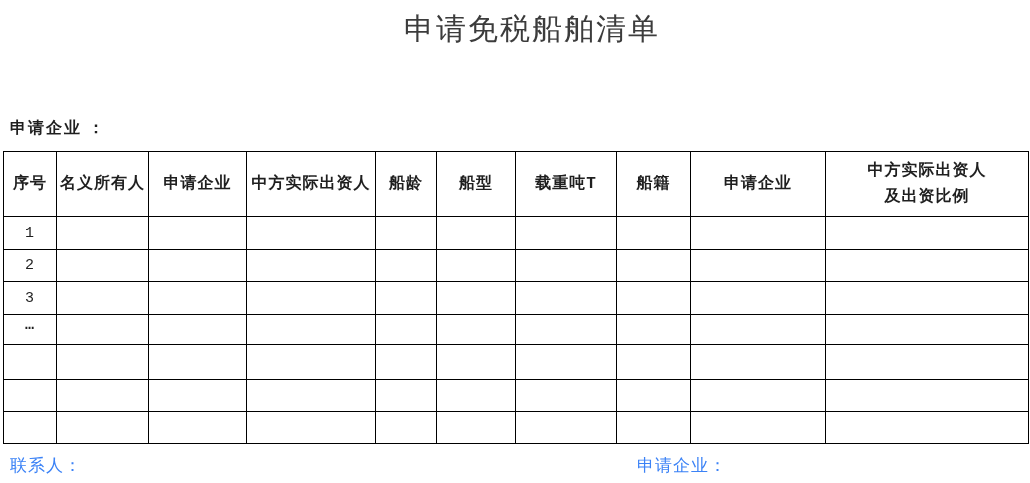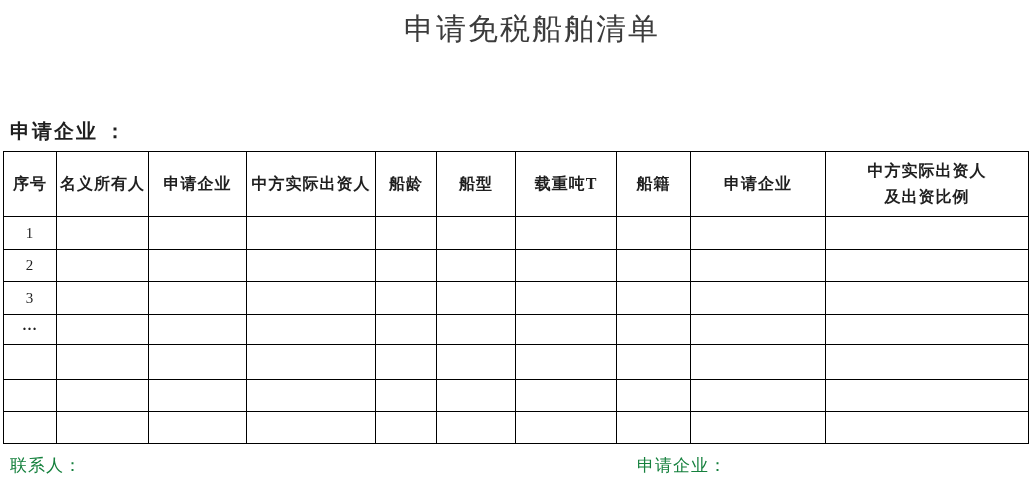--- a/index.html
+++ b/index.html
@@ -26,32 +26,33 @@
     font-weight: 500;
     letter-spacing: 2px;
     color: #3c3c3c;
     margin: 0;
     transform: translateX(17px);
   }
   .applicant-label {
     position: absolute;
     top: 118px;
     left: 10px;
-    font-size: 20px;
+    font-size: 16px;
     font-weight: bold;
     letter-spacing: 2px;
     color: #1f1f1f;
   }
   table.ships {
     position: absolute;
     top: 151px;
     left: 3px;
     width: 1025px;
     border-collapse: collapse;
     table-layout: fixed;
+    font-family: Liberation Mono, monospace;
   }
   table.ships td, table.ships th {
     border: 1.5px solid #000000;
     padding: 0 2px;
     text-align: center;
     vertical-align: middle;
     font-size: 15px;
     overflow: hidden;
   }
   table.ships th {
@@ -70,21 +71,21 @@
   td.c-no .mid {
     display: inline-block;
     transform: translateY(-4px);
     font-weight: bold;
   }
   .footer-label {
     position: absolute;
     top: 454px;
     font-size: 17px;
     letter-spacing: 1px;
-    color: #15803d;
+    color: #3b82f6;
   }
   .footer-label.person { left: 10px; }
   .footer-label.phone  { left: 637px; }
 </style>
 </head>
 <body>
 
 <h1 class="doc-title">申请免税船舶清单</h1>
 
 <div class="applicant-label">申请企业 ：</div>

